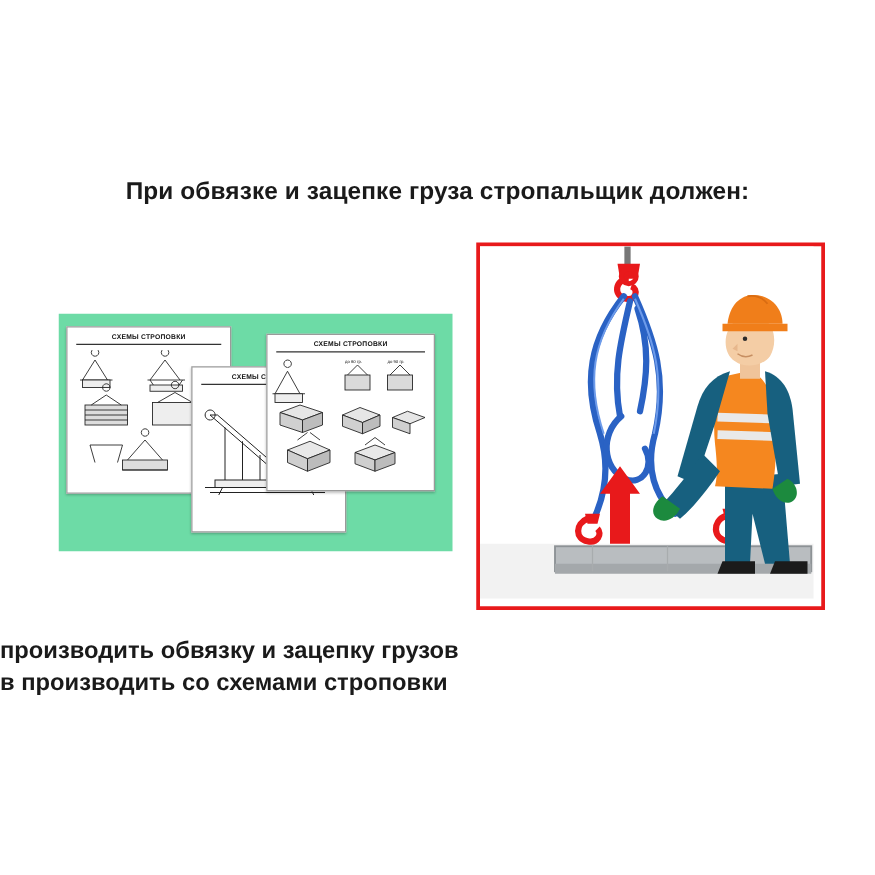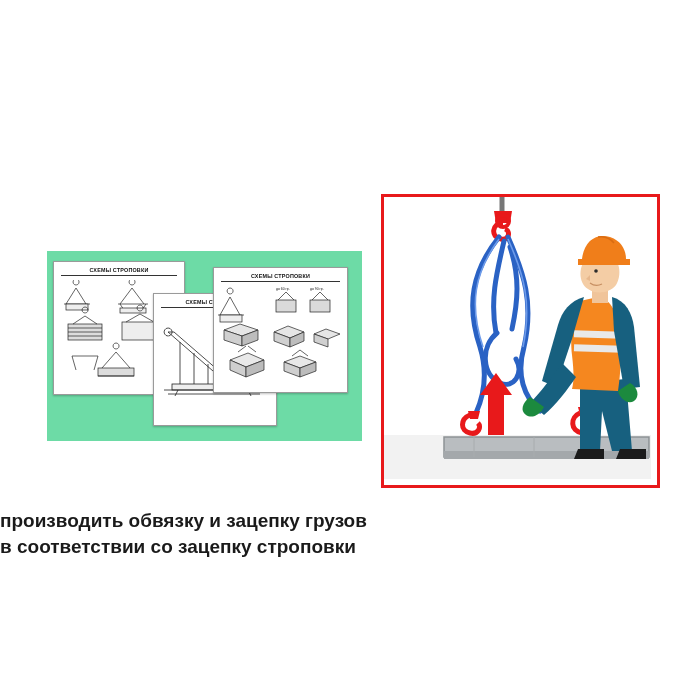--- a/index.html
+++ b/index.html
@@ -100,20 +100,21 @@
     background: #ffffff;
     overflow: hidden;
   }
   .photo svg { display: block; }
 </style>
 </head>
 <body>
 
 <div class="slide">
 
+  <div class="title">При обвязке и зацепке груза стропальщик должен:</div>
 
   <div class="green-panel"></div>
 
   <div class="sheet sheet-a">
     <div class="sheet-title">СХЕМЫ СТРОПОВКИ</div>
     <div class="rule"></div>
     <svg width="130" height="110" viewBox="0 0 130 110">
       <g stroke="#222" fill="none" stroke-width="0.7">
 
         <path d="M22 8 l-10 16 M22 8 l10 16 M10 24 h26"></path>
@@ -270,16 +271,16 @@
       </g>
 
       <g>
         <path d="M112 152 l16 -22 l16 22 l-8 0 l0 40 l-16 0 l0 -40 z" fill="#e8191b" transform="translate(-16,46)"></path>
       </g>
     </svg>
   </div>
 
   <div class="footer">
     <div>производить обвязку и зацепку грузов</div>
-    <div>в соответствии со зацепку строповки</div>
+    <div>в производить со схемами строповки</div>
   </div>
 
 </div>
 
 </body></html>

